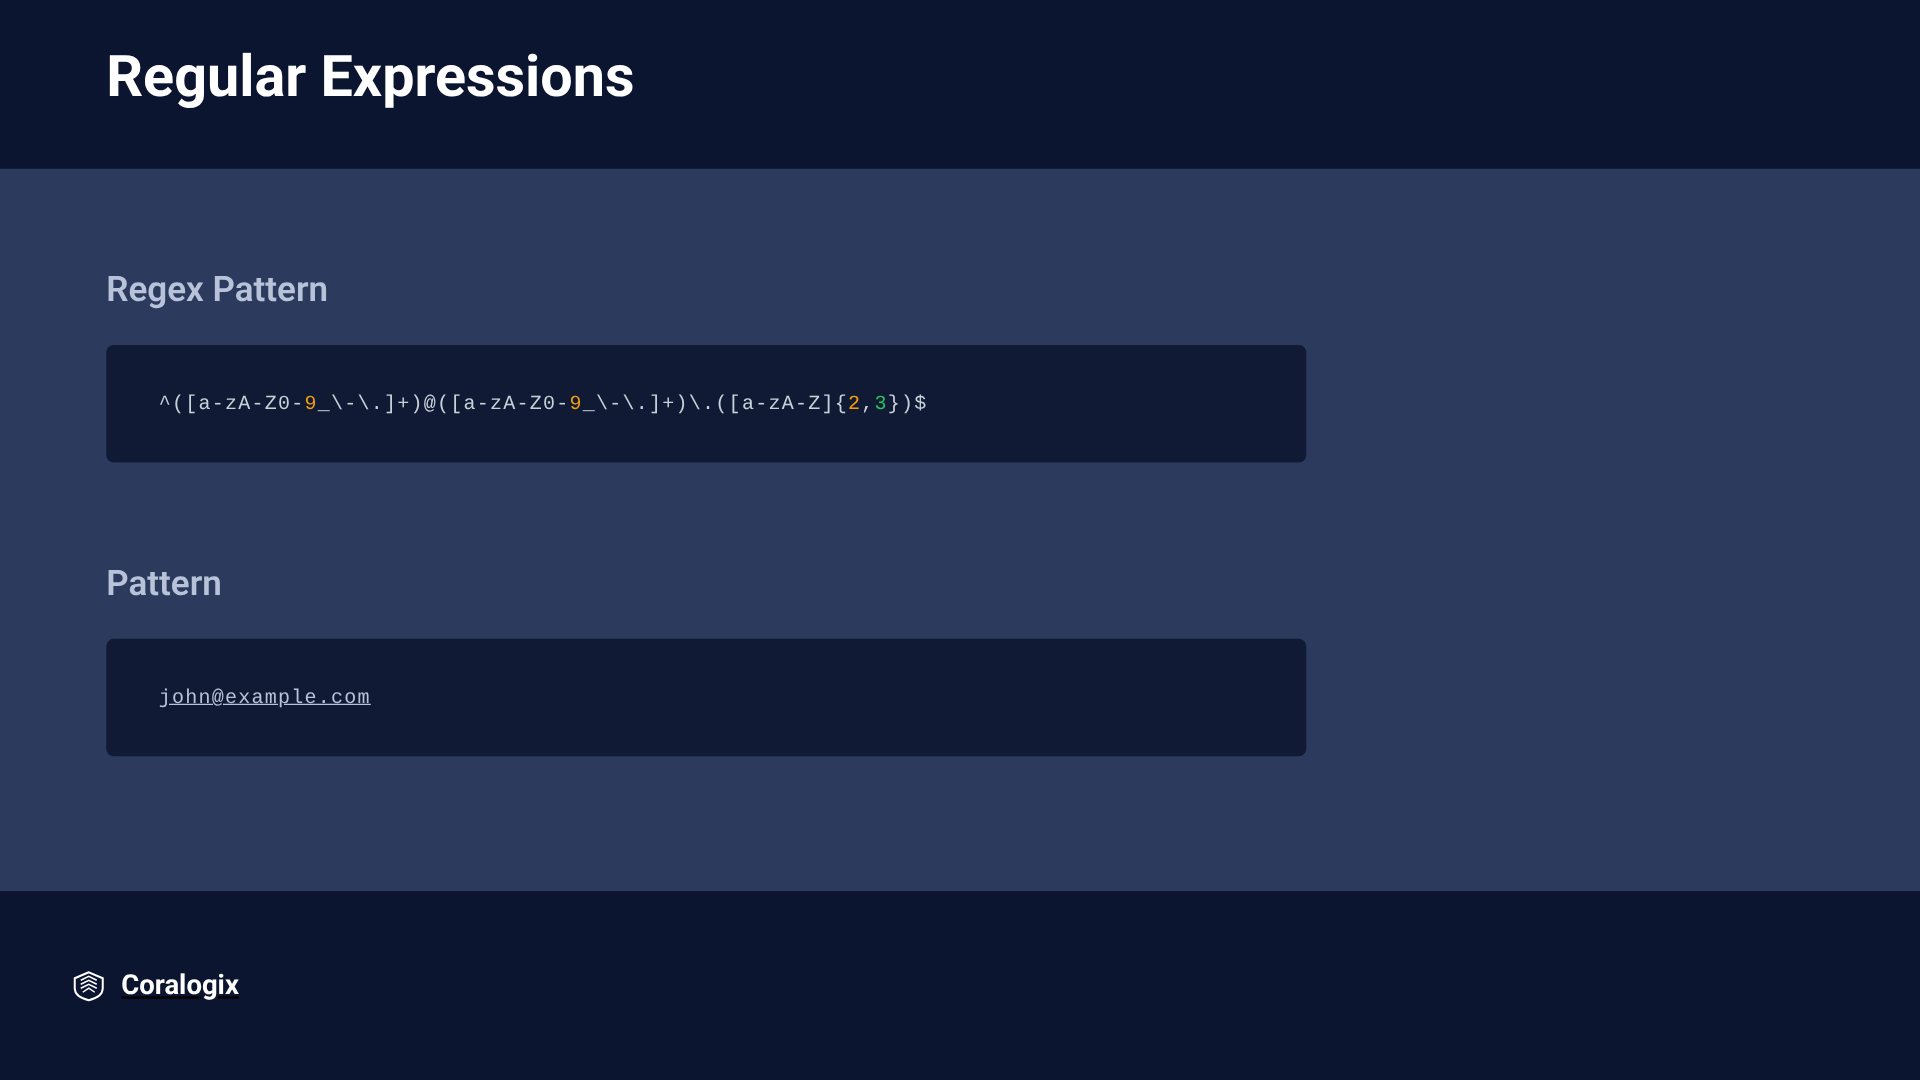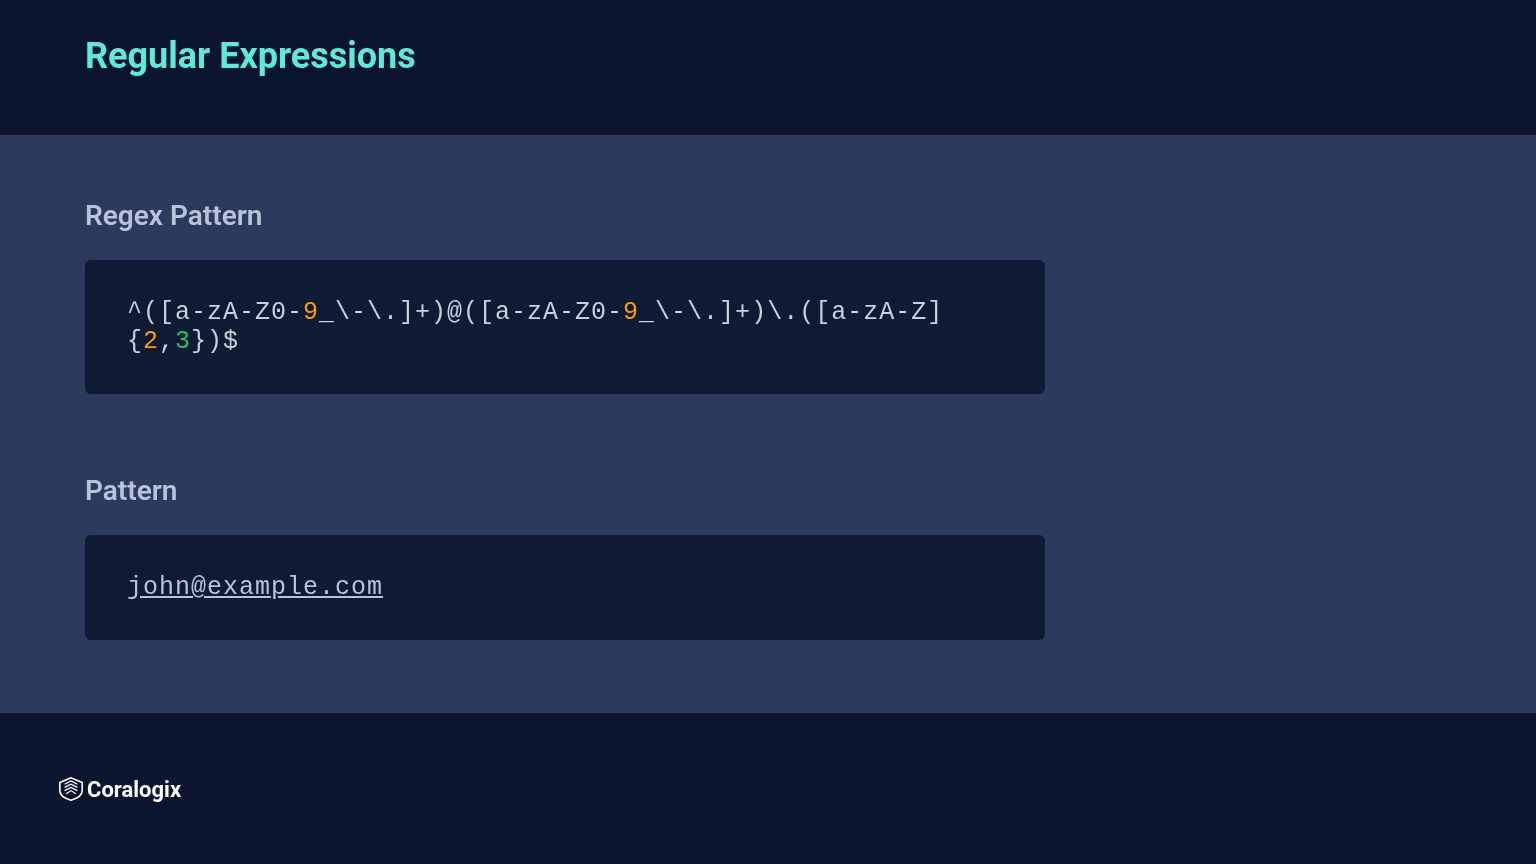--- a/index.html
+++ b/index.html
@@ -15,42 +15,42 @@
       overflow: hidden;
       position: relative;
     }
     .header {
       width: 100%;
       height: 135px;
       background: #0c1530;
       padding: 35px 85px;
     }
     .title {
-      color: #5eead4;
-      font-size: 36px;
+      color: #ffffff;
+      font-size: 46px;
       font-weight: 700;
     }
     .content {
       width: 100%;
       height: 578px;
       background: #2c3a5e;
-      padding: 64px 85px;
+      padding: 80px 85px;
     }
     .section-label {
       color: #b8c2d9;
       font-size: 28px;
       font-weight: 600;
       margin-bottom: 28px;
     }
     .code-box {
       background: #101a35;
       border-radius: 6px;
       padding: 38px 42px;
       font-family: 'Consolas', 'Monaco', 'Courier New', monospace;
-      font-size: 25px;
+      font-size: 16px;
       letter-spacing: 1px;
       width: 960px;
       margin-bottom: 80px;
     }
     .code-box.matches-box {
       margin-bottom: 0;
     }
     .regex-white {
       color: #c9d1d9;
     }
@@ -67,21 +67,23 @@
     .footer {
       width: 100%;
       height: 151px;
       background: #0c1530;
       display: flex;
       align-items: center;
       padding: 0 55px;
     }
     .logo-wrapper {
       display: flex;
-      align-items: flex-end;
+      align-items: flex-start;
+      gap: 10px;
+      text-decoration: underline;
     }
     .logo-icon {
       width: 32px;
       height: 26px;
       position: relative;
     }
     .logo-icon svg {
       width: 100%;
       height: 100%;
     }

